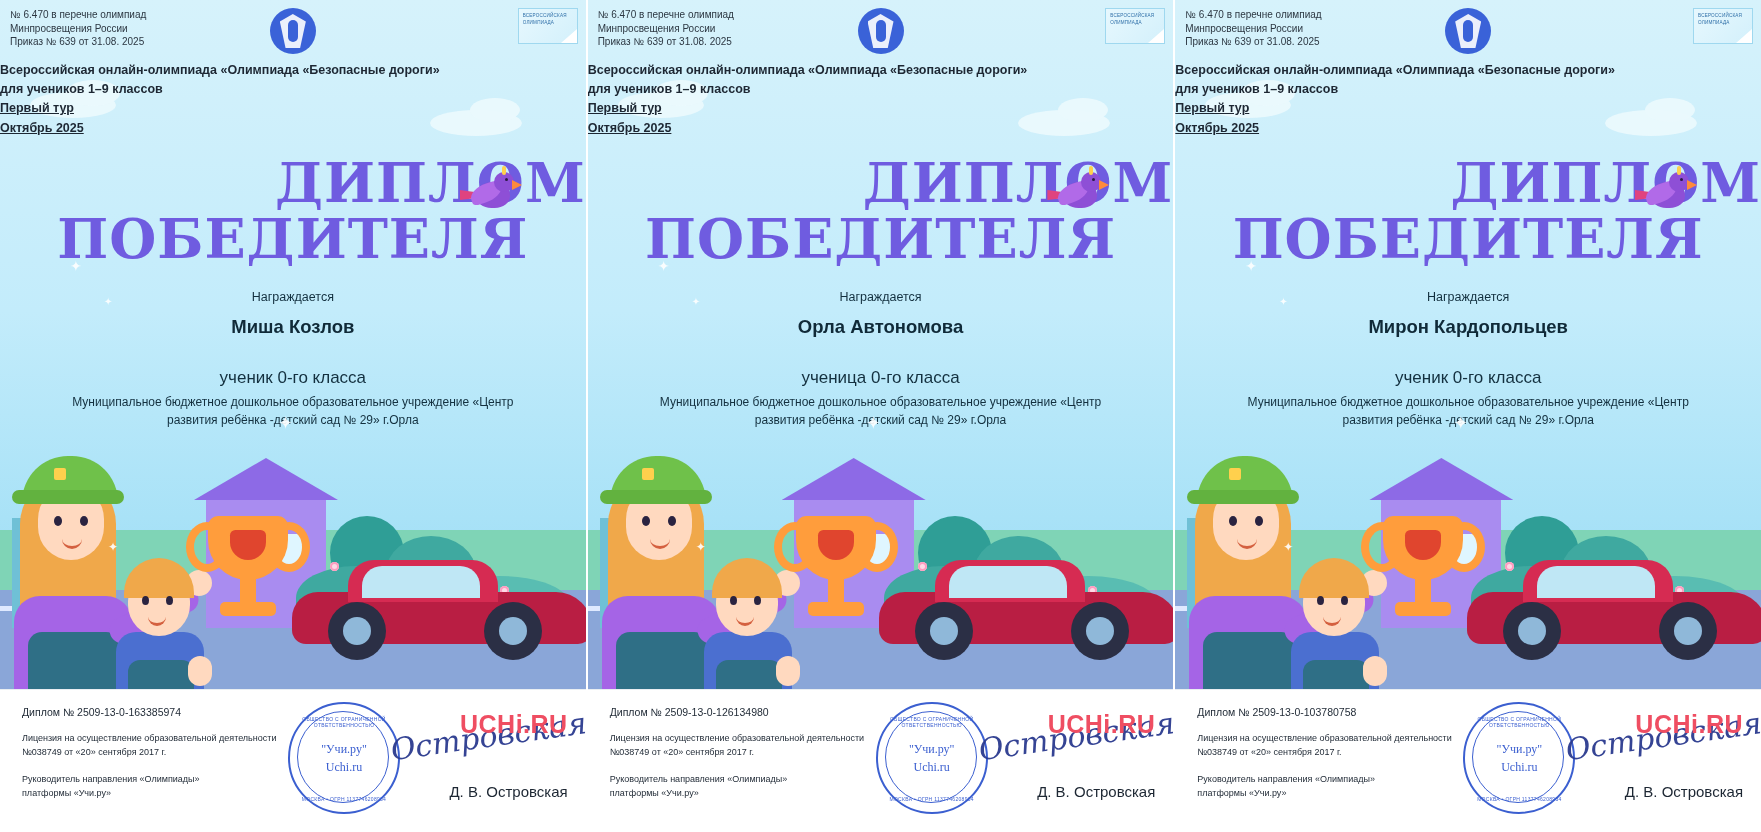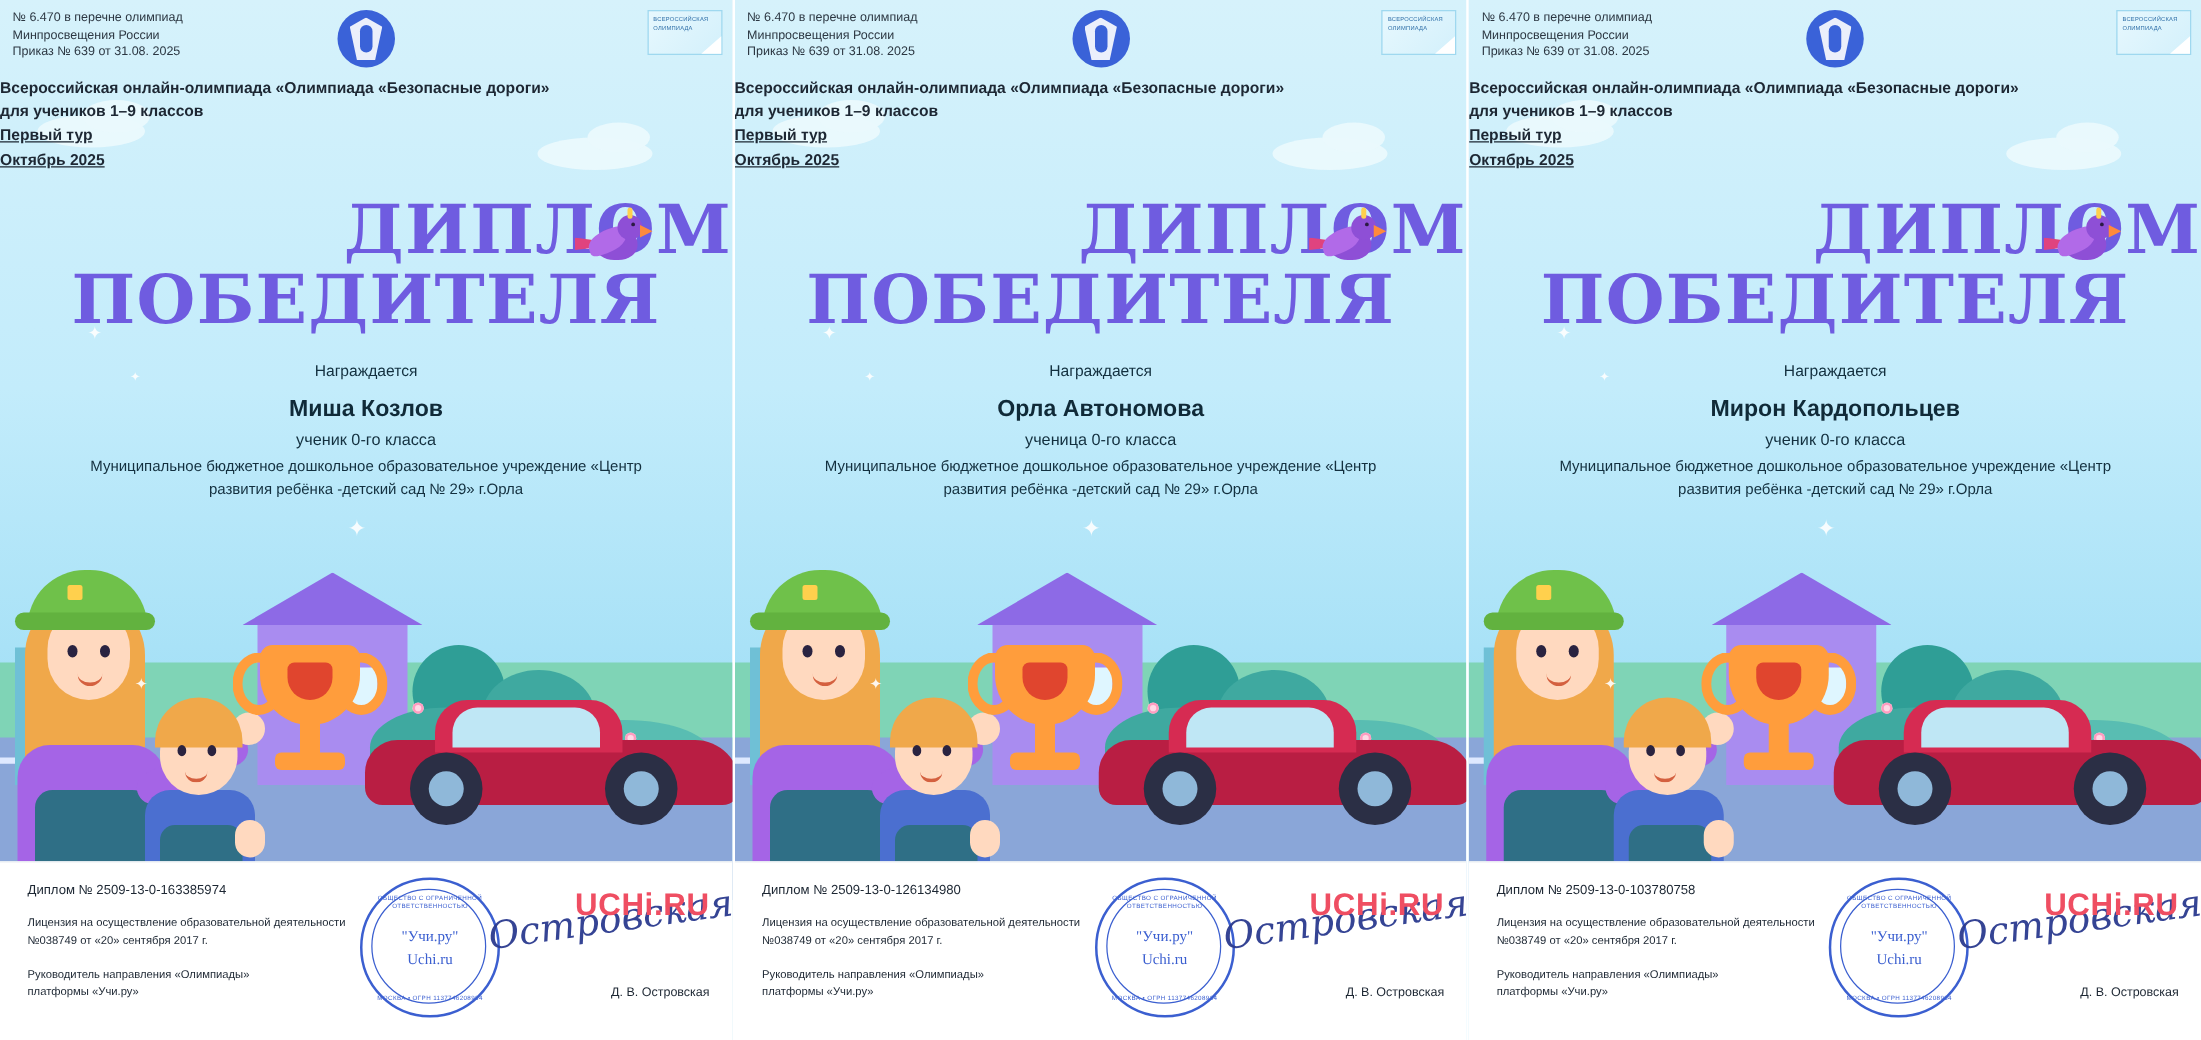--- a/index.html
+++ b/index.html
@@ -43,21 +43,21 @@
   .bird .wing{position:absolute;left:2px;top:16px;width:32px;height:18px;border-radius:60% 20% 60% 20%;background:#b16ae8;transform:rotate(-18deg);}
   .bird .tail{position:absolute;left:-8px;top:22px;width:26px;height:10px;background:#e0437f;clip-path:polygon(0 0,100% 35%,100% 70%,0 100%);}
   .bird .crest{position:absolute;left:34px;top:-2px;width:4px;height:9px;border-radius:2px;background:#ffd04d;}
 
   .spark{position:absolute;z-index:6;color:#ffffff;font-size:14px;opacity:.9;}
 
   
   .award{position:relative;z-index:5;text-align:center;margin-top:22px;color:#13303f;}
   .award .lbl{font-size:12.5px;}
   .award .name{font-size:18.5px;font-weight:bold;margin-top:12px;color:#102a38;}
-  .award .cls{font-size:13px;margin-top:6px;}
+  .award .cls{font-size:17px;margin-top:30px;}
   .award .school{font-size:12px;line-height:1.45;margin-top:6px;padding:0 52px;}
 
   
   .scene{position:absolute;left:0;bottom:112px;width:100%;height:330px;z-index:3;}
   .house{position:absolute;background:#a98cf0;}
   .house .roof{position:absolute;left:-12px;top:-40px;width:calc(100% + 24px);height:42px;background:#8d6ae6;clip-path:polygon(50% 0,100% 100%,0 100%);}
   .win{position:absolute;background:#dff6ff;border-radius:3px;}
   .bush{position:absolute;border-radius:50% 50% 40% 40%;background:#3fa9a0;}
   .tree{position:absolute;border-radius:50%;background:#2f9e96;}
   .flower{position:absolute;width:9px;height:9px;border-radius:50%;background:#ffd9e6;box-shadow:0 0 0 2px #ff9cc0 inset;}
@@ -108,21 +108,21 @@
   .f-left .lic{font-size:9px;line-height:1.5;margin-bottom:14px;}
   .f-left .head2{font-size:9px;line-height:1.5;}
   .stamp{position:absolute;left:288px;top:12px;width:108px;height:108px;border-radius:50%;border:2px solid #3b5fd0;}
   .stamp:before{content:"";position:absolute;left:7px;top:7px;width:90px;height:90px;border-radius:50%;border:1px solid #3b5fd0;}
   .stamp .s1{position:absolute;left:0;right:0;top:38px;text-align:center;font-size:12px;color:#3b5fd0;font-family:"Liberation Serif",serif;}
   .stamp .s2{position:absolute;left:0;right:0;top:56px;text-align:center;font-size:12px;color:#3b5fd0;font-family:"Liberation Serif",serif;}
   .stamp .ring-txt{position:absolute;left:0;right:0;top:12px;text-align:center;font-size:5px;color:#3b5fd0;letter-spacing:.3px;}
   .stamp .ring-txt2{position:absolute;left:0;right:0;bottom:10px;text-align:center;font-size:5px;color:#3b5fd0;letter-spacing:.3px;}
   .sign{position:absolute;left:392px;top:34px;width:120px;height:58px;color:#2b3a8f;font-family:"DejaVu Serif",serif;font-style:italic;font-size:30px;transform:rotate(-8deg);opacity:.95;}
   .uchi{position:absolute;right:18px;top:20px;font-size:25px;font-weight:bold;color:#ef4e62;letter-spacing:.5px;font-family:"Liberation Sans",sans-serif;}
-  .signer{position:absolute;right:18px;bottom:32px;font-size:10px;color:#1d2733;}
+  .signer{position:absolute;right:18px;bottom:32px;font-size:15px;color:#1d2733;}
 </style>
 </head>
 <body>
 
 <div class="sheet">
 
   <div class="cert">
     <div class="sky">
       <div class="cloud" style="left:30px;top:92px;width:86px;height:26px;"></div>
       <div class="cloud" style="left:66px;top:80px;width:54px;height:26px;"></div>

